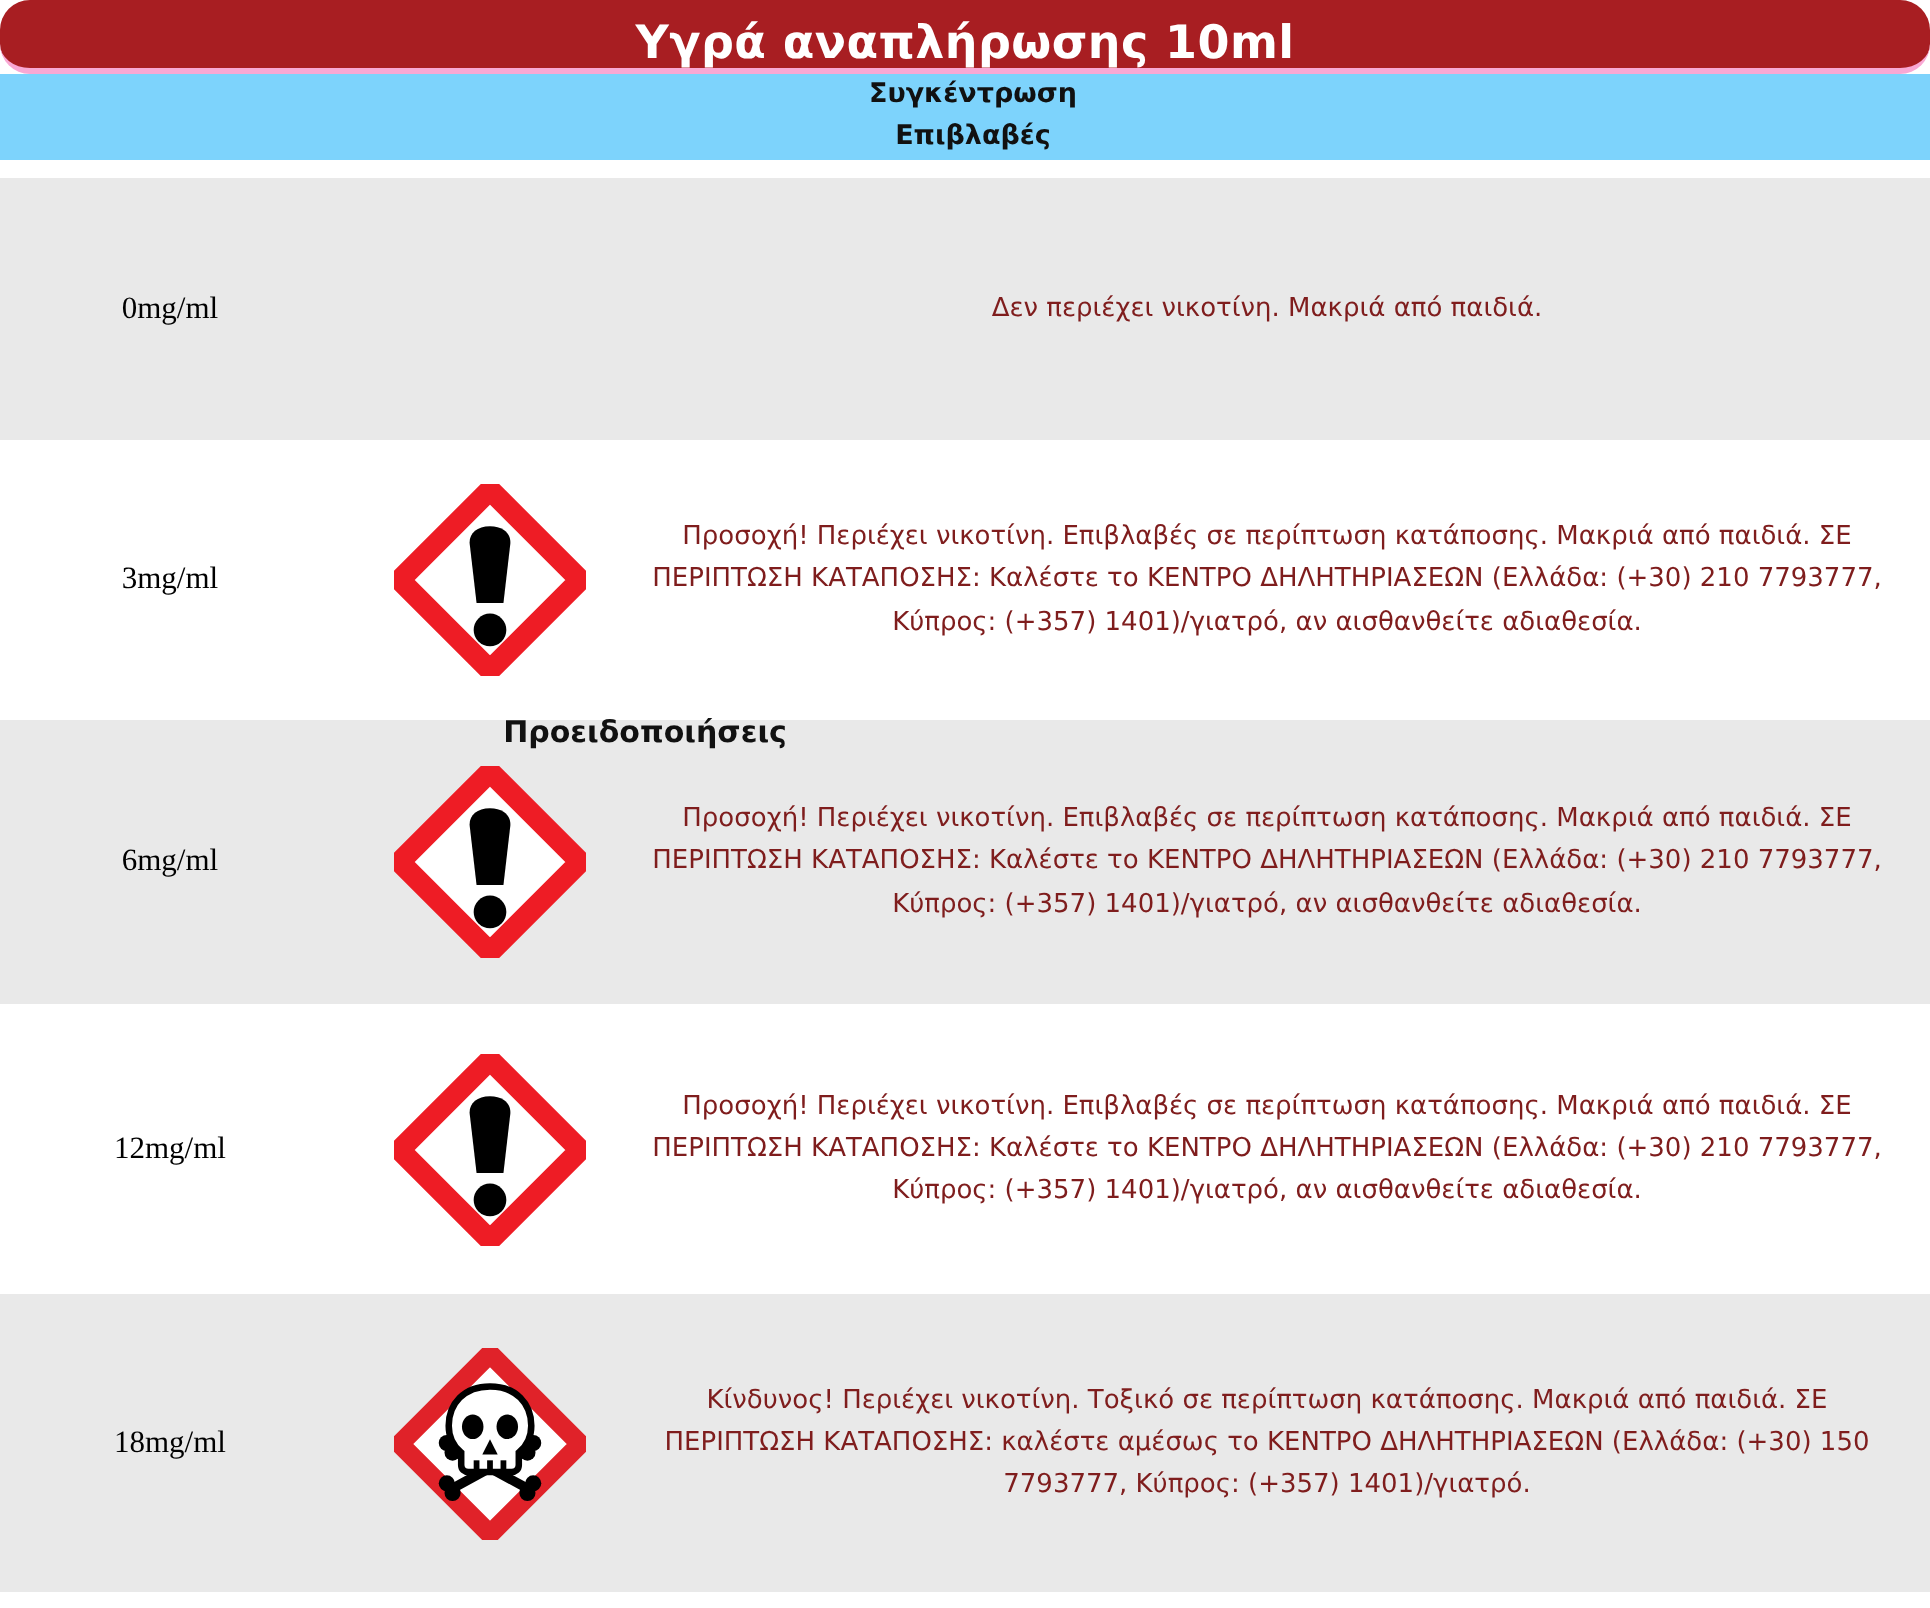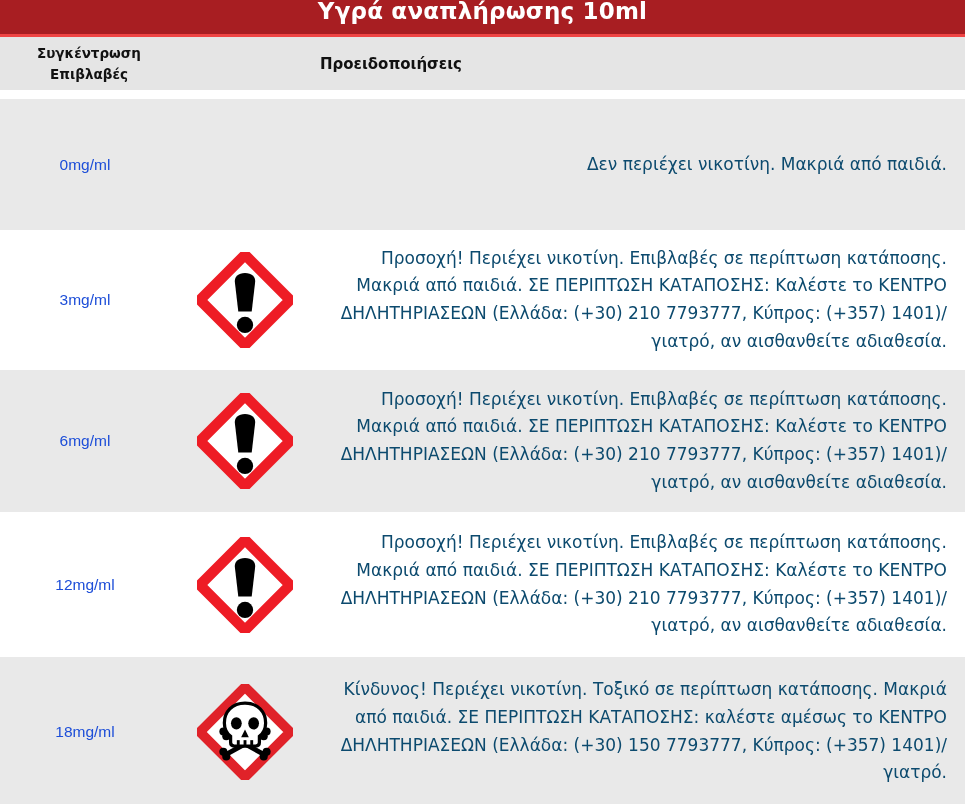--- a/index.html
+++ b/index.html
@@ -18,40 +18,42 @@
     width: 965px;
     height: 804px;
     background: #ffffff;
     box-sizing: border-box;
   }
 
   
   .title-banner {
     height: 37px;
     background: #a81e22;
-    border-bottom: 3px solid #ef4444;
-    display: flex;
-    align-items: flex-start;
+    border-bottom: 3px solid #f9a8d4;
+    display: flex;
+    align-items: flex-end;
     justify-content: center;
     box-sizing: border-box;
+    border-radius: 15px;
   }
   .title-text {
     color: #ffffff;
     font-size: 23px;
     font-weight: bold;
     letter-spacing: 0.2px;
     line-height: 1;
   }
 
   
   .head-row {
-    height: 53px;
-    background: #e5e5e5;
+    height: 43px;
+    background: #7dd3fc;
     display: flex;
     align-items: center;
+    flex-direction: column;
   }
   .head-cell-conc {
     width: 170px;
     flex: 0 0 170px;
     text-align: center;
     font-size: 13.5px;
     font-weight: bold;
     color: #111111;
     line-height: 1.55;
     padding-left: 8px;
@@ -83,39 +85,39 @@
     box-sizing: border-box;
   }
   .row.shade   { background: #e9e9e9; }
   .row.plain   { background: #ffffff; }
 
   .cell-conc {
     width: 170px;
     flex: 0 0 170px;
     text-align: center;
     font-size: 15.5px;
-    color: #1d4ed8;
-    font-family: Liberation Sans, sans-serif;
+    color: #000000;
+    font-family: Liberation Serif, serif;
     box-sizing: border-box;
   }
   .cell-pic {
     width: 150px;
     flex: 0 0 150px;
     display: flex;
     align-items: center;
     justify-content: center;
     box-sizing: border-box;
   }
   .cell-warn {
     flex: 1 1 auto;
     padding-right: 18px;
-    font-size: 17px;
+    font-size: 13px;
     line-height: 1.62;
-    color: #0c4a6e;
-    text-align: right;
+    color: #7f1d1d;
+    text-align: center;
     box-sizing: border-box;
   }
 
   
   .r0 { height: 131px; }
   .r1 { height: 140px; }
   .r2 { height: 142px; }
   .r3 { height: 145px; }
   .r4 { height: 149px; }
 

